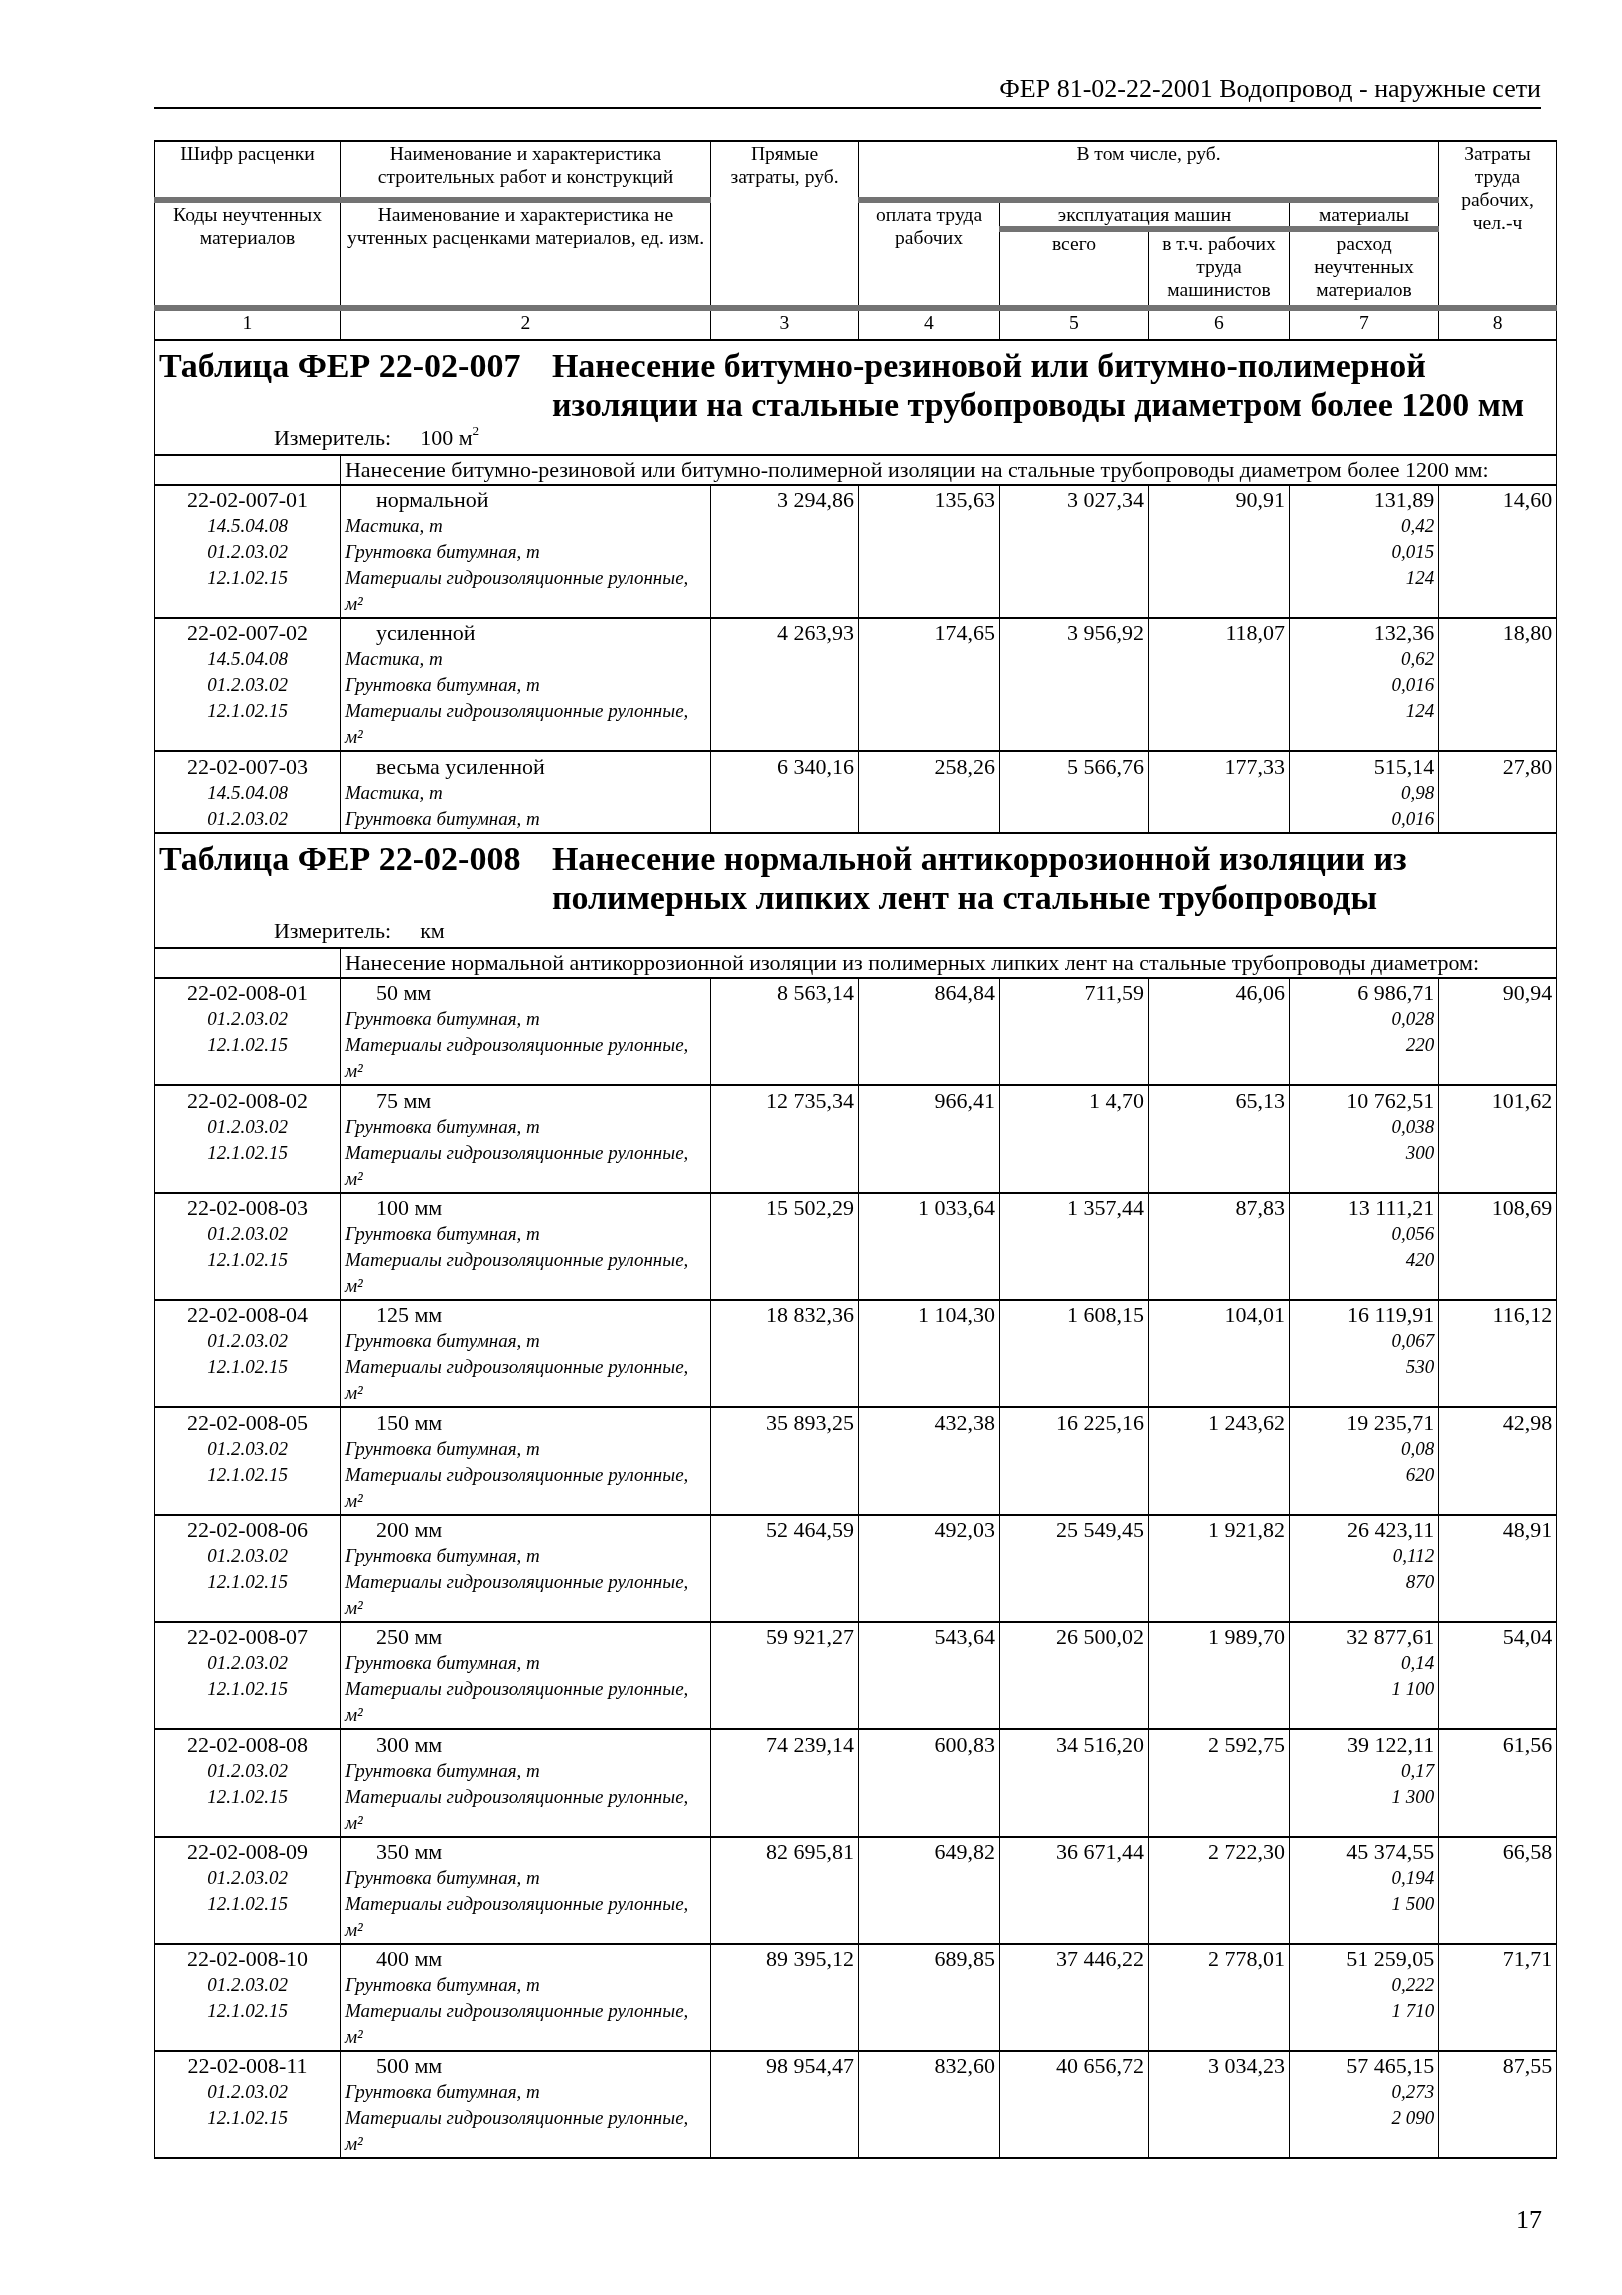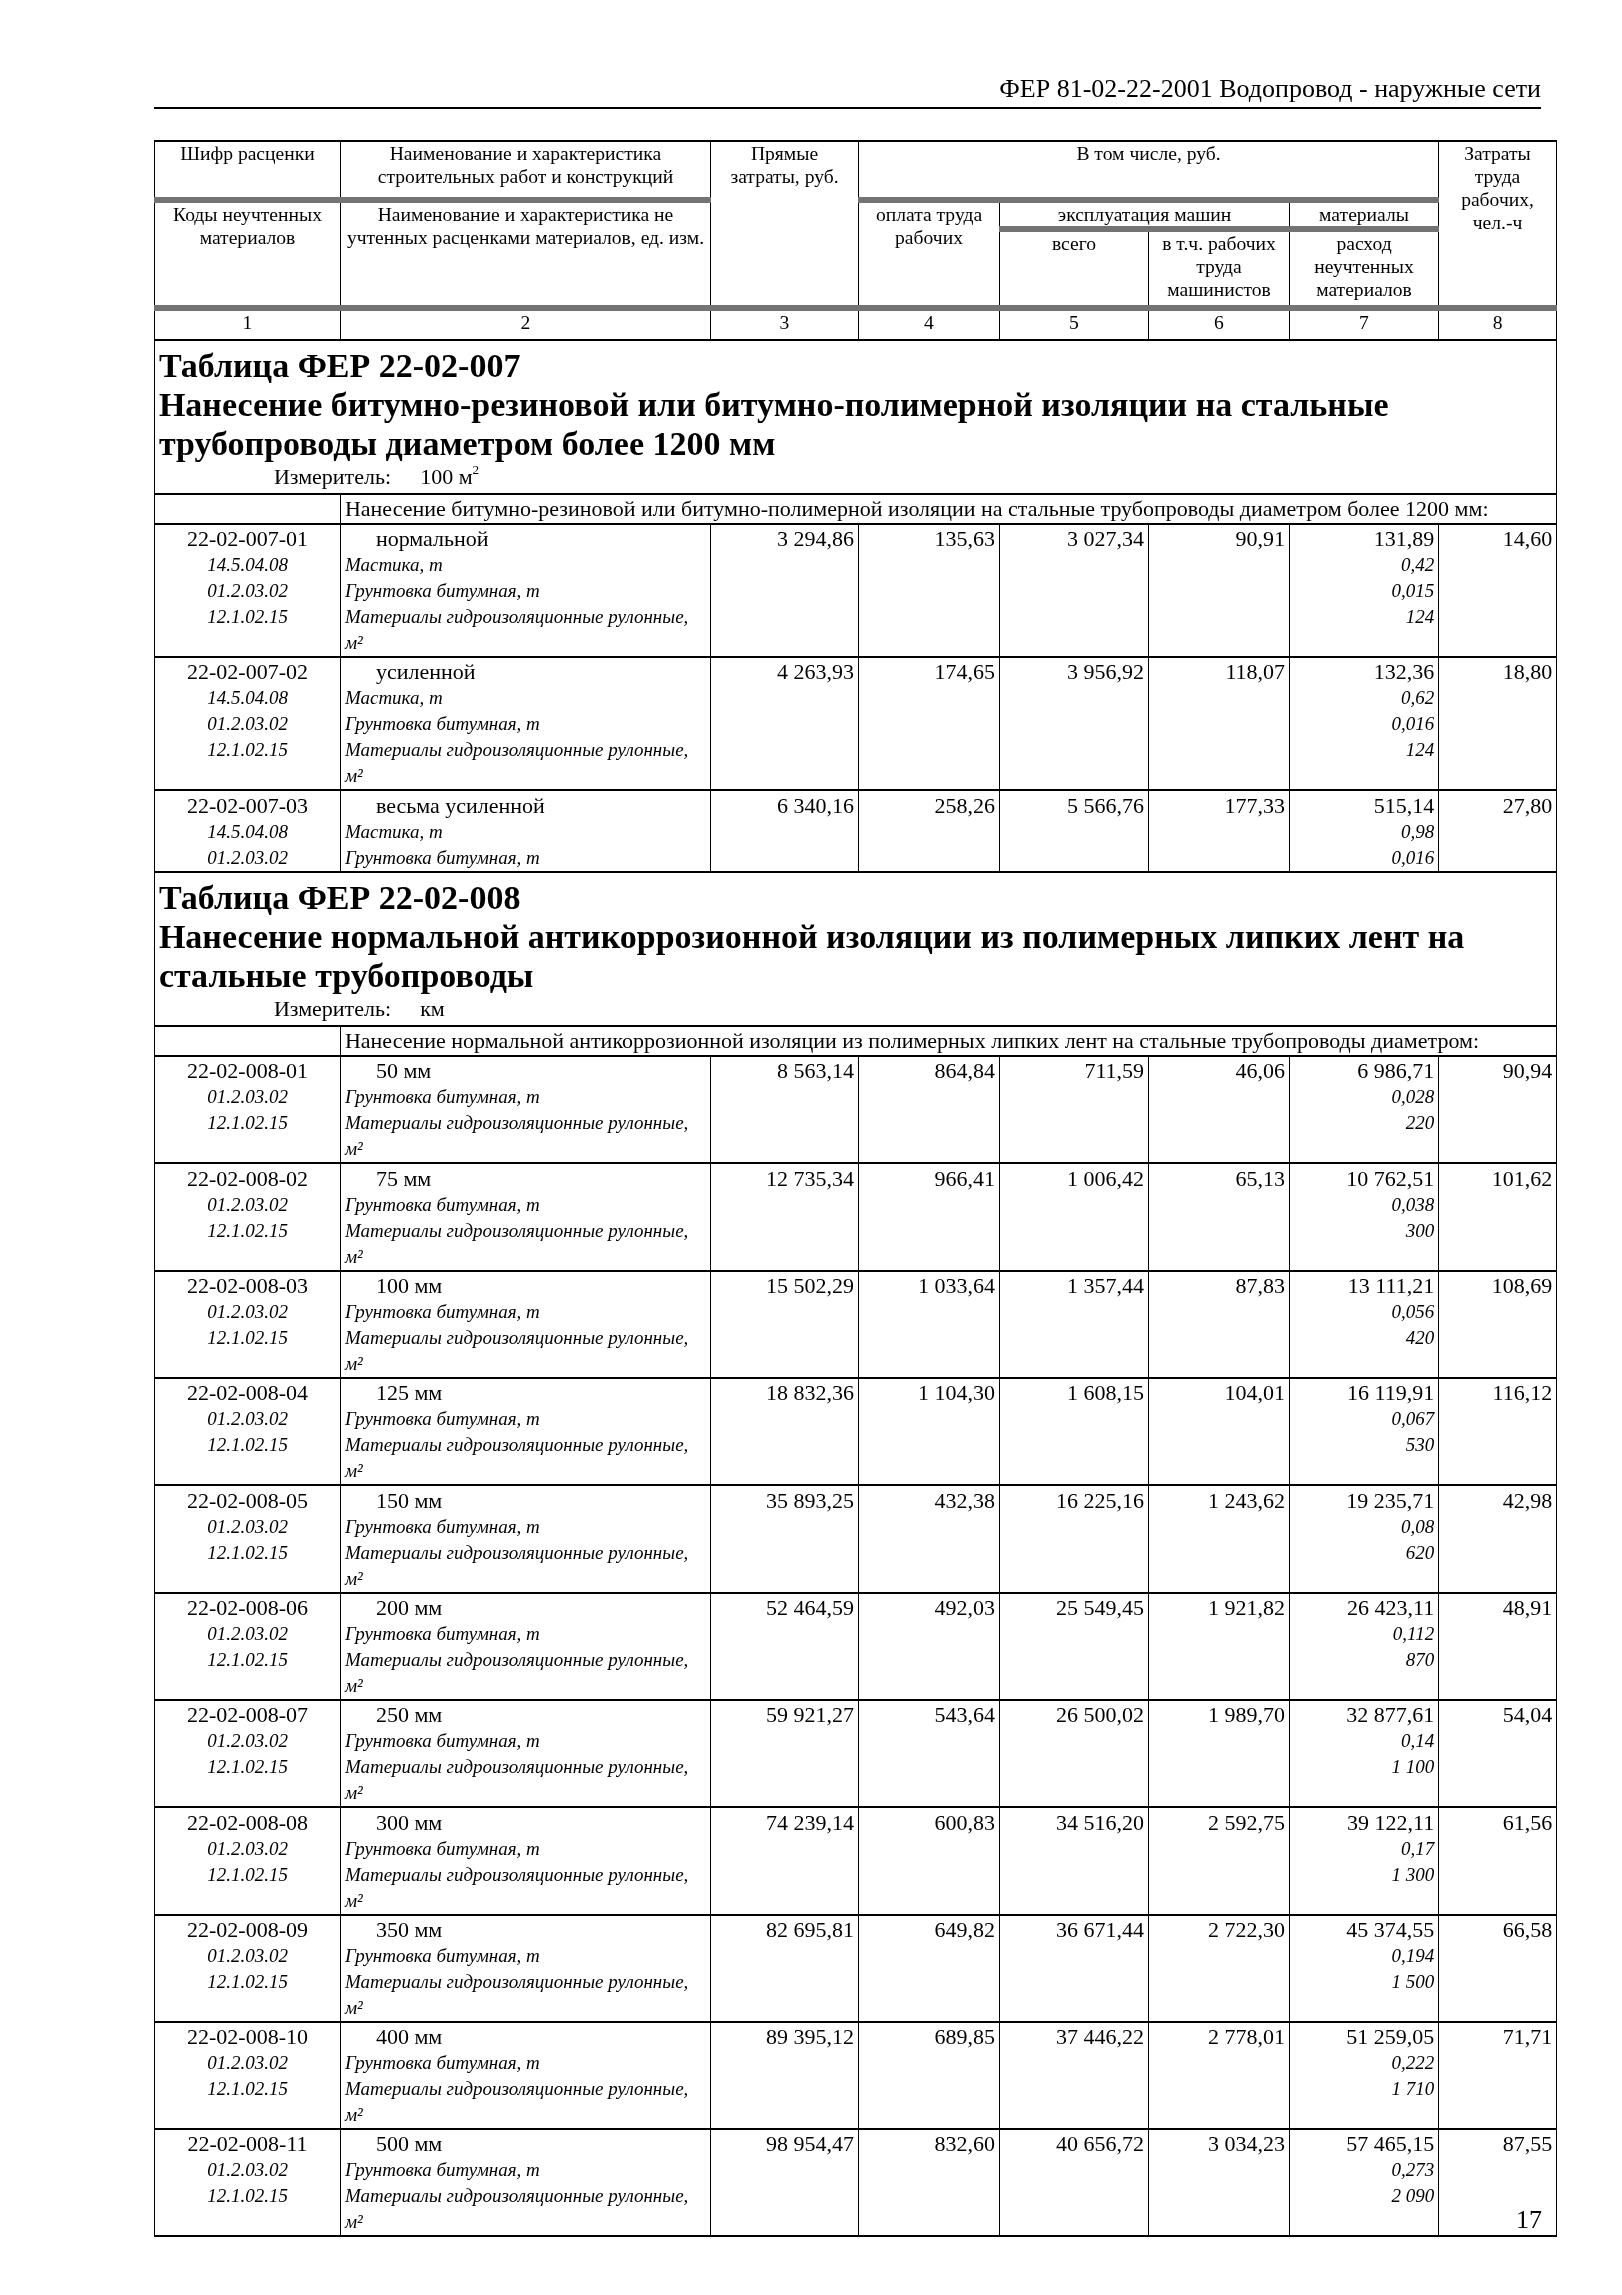--- a/index.html
+++ b/index.html
@@ -22,21 +22,21 @@
   thead th { font-size: 19.6px; line-height: 23px; text-align: center; vertical-align: middle; border: 6px solid #737373; }
   thead tr.h1 th { height: 55px; }
   thead tr.h2 th { height: 21px; }
   thead tr.h3 th { height: 73px; }
   thead .thick-bottom { border-bottom: 2.6px solid #000 !important; }
   thead .thick-top { border-top: 2.6px solid #000 !important; }
   thead tr.nums th { height: 27.5px; font-size: 19.6px; border-bottom: 2.6px solid #000; }
   thead tr.outer th { border-top: 2.6px solid #000; }
 
   tr.section-title td { border-top: 2.6px solid #000; padding: 5.2px 3.9px 2.6px 3.9px; }
-  .tbl-title { display: flex; font-weight: bold; font-size: 34px; line-height: 39px; flex-direction: column; }
+  .tbl-title { display: flex; font-weight: bold; font-size: 34px; line-height: 39px; }
   .tbl-title .tbl-code { width: 393px; flex: none; }
   .tbl-title .tbl-name { flex: 1; }
   .meter { margin-left: 115px; font-size: 22px; line-height: 26px; margin-top: 1.3px; }
   .meter .meter-val { margin-left: 29px; }
   sup { font-size: 0.6em; line-height: 0; vertical-align: 0.75em; }
 
   tr.section-desc td { border-top: 2.6px solid #000; font-size: 22px; line-height: 27px; padding: 0 3.9px 1.3px 3.9px; }
 
   tr.item td { border-top: 2.6px solid #000; font-size: 22px; line-height: 26px; padding-top: 1.3px; padding-bottom: 0; }
   tr.item td.code { text-align: center; }
@@ -182,21 +182,21 @@
       </tr>
       <tr class="item">
         <td class="code"><span>22-02-008-02</span><span class="mat-line mat-code">01.2.03.02</span><span class="mat-line mat-code">12.1.02.15</span></td>
         <td>
           <span class="item-name">75 мм</span>
           <span class="mat-line">Грунтовка битумная, т</span>
           <span class="mat-line">Материалы гидроизоляционные рулонные, м²</span>
         </td>
         <td class="num"><span>12 735,34</span></td>
         <td class="num"><span>966,41</span></td>
-        <td class="num"><span>1 006,42</span></td>
+        <td class="num"><span>1 4,70</span></td>
         <td class="num"><span>65,13</span></td>
         <td class="num"><span>10 762,51</span><span class="mat-line mat-val">0,038</span><span class="mat-line mat-val">300</span></td>
         <td class="num"><span>101,62</span></td>
       </tr>
       <tr class="item">
         <td class="code"><span>22-02-008-03</span><span class="mat-line mat-code">01.2.03.02</span><span class="mat-line mat-code">12.1.02.15</span></td>
         <td>
           <span class="item-name">100 мм</span>
           <span class="mat-line">Грунтовка битумная, т</span>
           <span class="mat-line">Материалы гидроизоляционные рулонные, м²</span>

